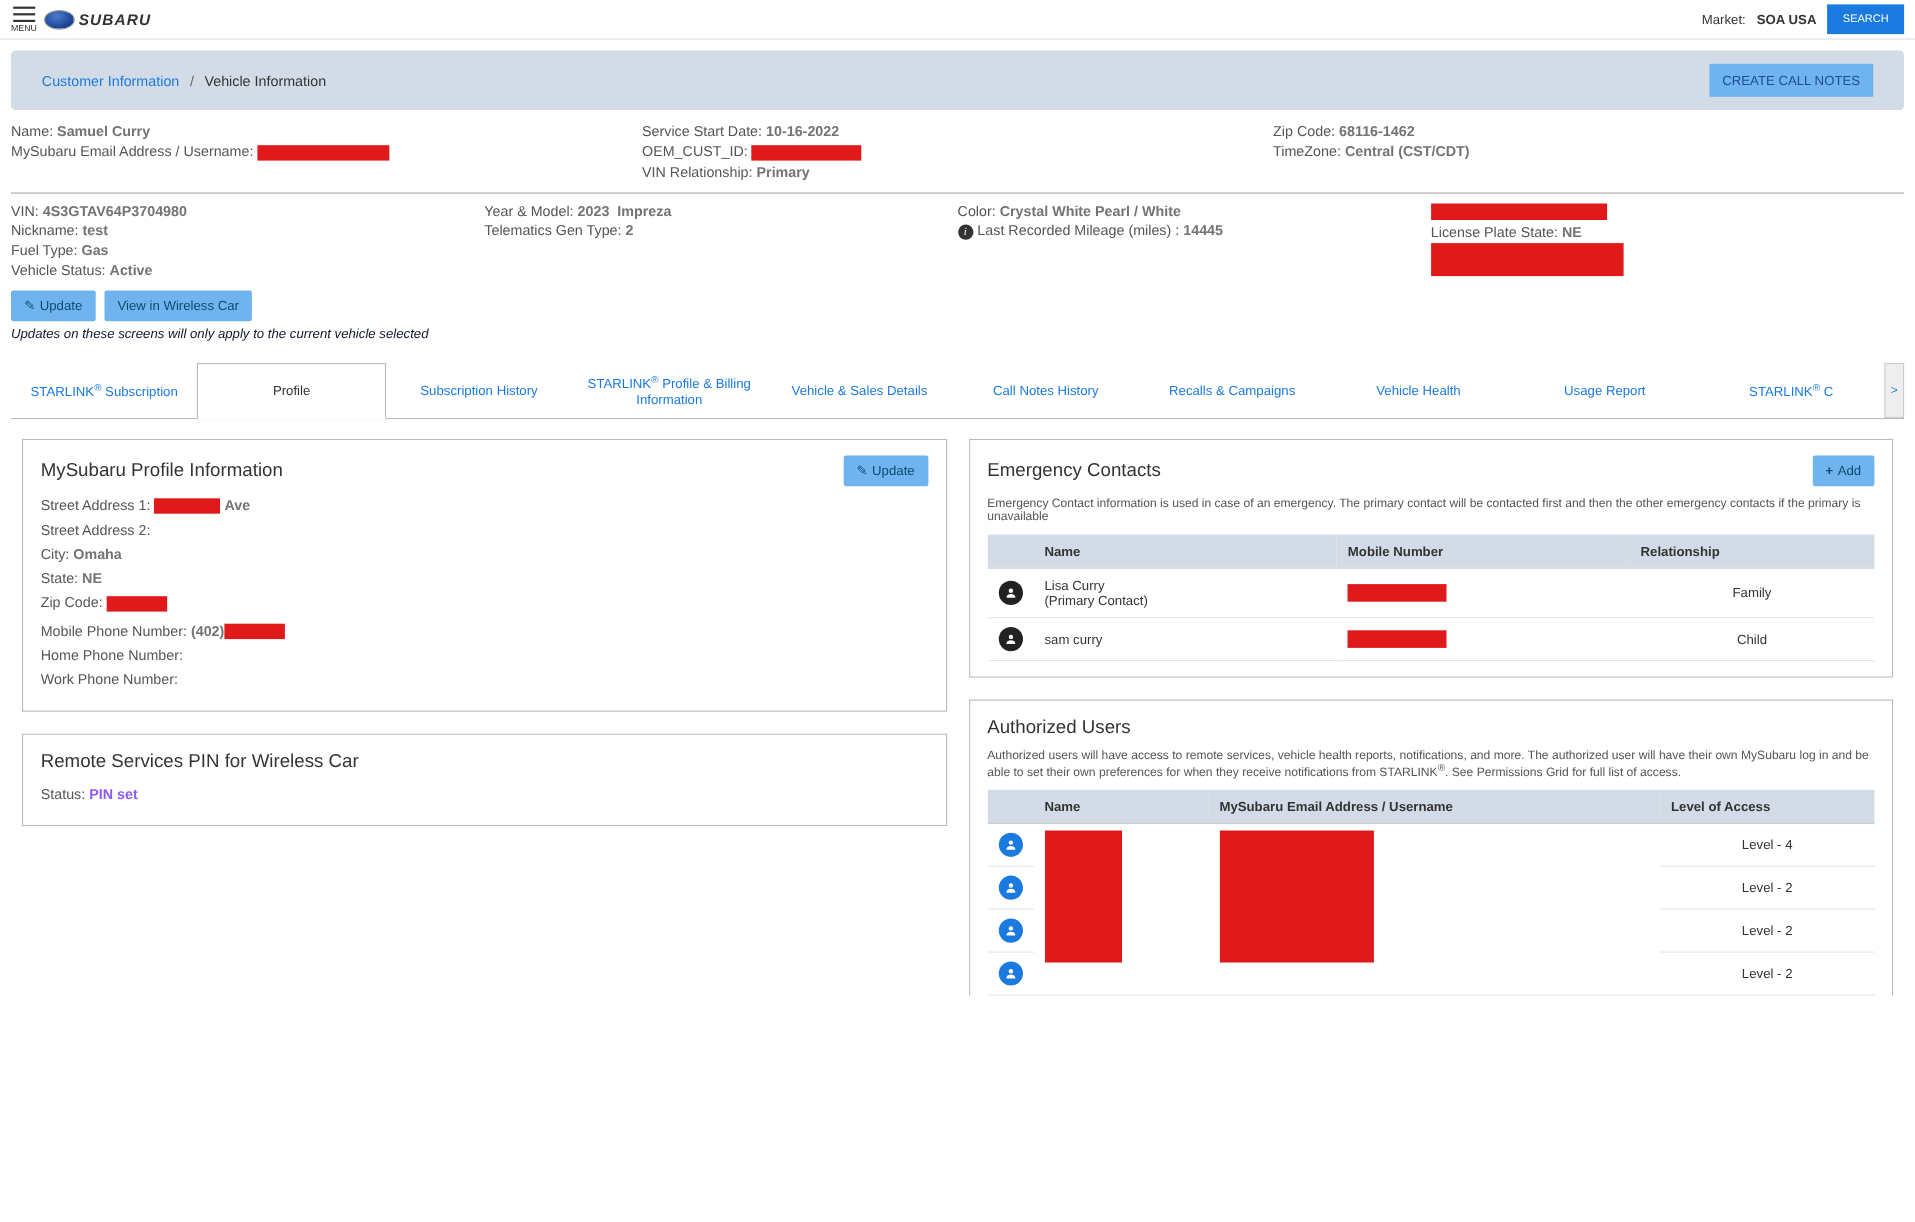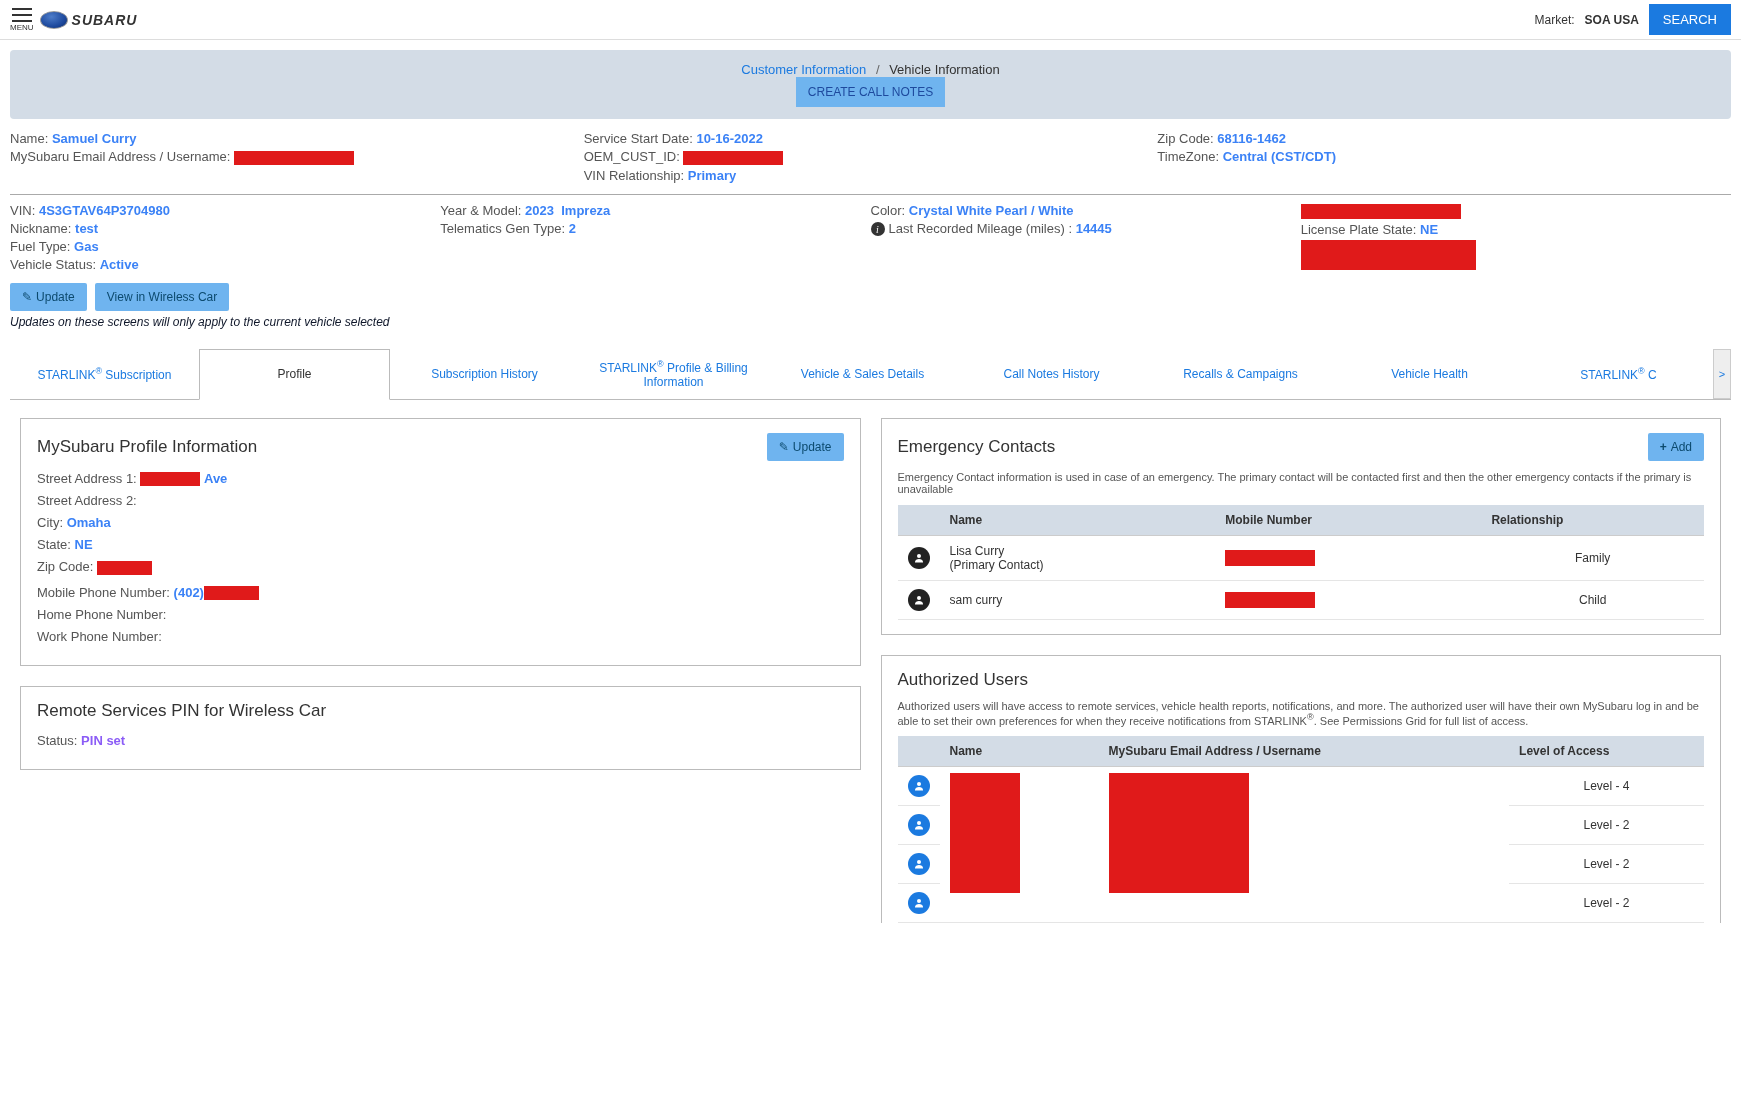--- a/index.html
+++ b/index.html
@@ -7,31 +7,31 @@
 .topbar { display: flex; align-items: center; justify-content: space-between; padding: 4px 10px; border-bottom: 1px solid #ddd; }
 .topbar-left { display: flex; align-items: center; gap: 6px; }
 .menu-btn { display: flex; flex-direction: column; align-items: center; cursor: pointer; }
 .menu-lines { width: 20px; height: 14px; display: flex; flex-direction: column; justify-content: space-between; }
 .menu-lines span { display: block; height: 2px; background: #333; }
 .menu-label { font-size: 8px; margin-top: 1px; }
 .logo { display: flex; align-items: center; gap: 4px; font-style: italic; }
 .logo-oval { width: 28px; height: 18px; border-radius: 50%; background: radial-gradient(ellipse at 40% 30%, #4d7cc9 0, #1e4a9e 60%, #0b2b6b 100%); border: 1px solid #999; position: relative; }
 .logo-text { font-weight: bold; letter-spacing: 1px; font-size: 14px; color: #333; }
 .topbar-right { display: flex; align-items: center; gap: 10px; font-size: 12px; }
-.search-btn { background: #1b7ae0; color: #fff; border: none; padding: 8px 14px; font-size: 13px; cursor: pointer; }
-.breadcrumb-bar { background: #d3dce6; margin: 10px; padding: 12px 28px; border-radius: 4px; display: flex; justify-content: space-between; align-items: center; flex-direction: column; }
+.search-btn { background: #1b7ae0; color: #fff; border: none; padding: 8px 14px; font-size: 10px; cursor: pointer; }
+.breadcrumb-bar { background: #d3dce6; margin: 10px; padding: 12px 28px; border-radius: 4px; display: flex; justify-content: space-between; align-items: center; }
 .breadcrumb-path a { color: #1b7ae0; text-decoration: none; }
 .breadcrumb-path .sep { margin: 0 6px; color: #666; }
 .create-notes-btn { background: #6fb4ef; color: #1e4a9e; border: none; padding: 8px 12px; font-size: 12px; cursor: pointer; }
 .info-grid { padding: 0 10px; }
 .info-row { display: flex; flex-wrap: wrap; padding: 2px 0; }
 .info-col { flex: 1; min-width: 300px; }
 .info-col .field { margin-bottom: 3px; font-size: 13px; }
 .field .lbl { color: #555; }
-.field .val { font-weight: bold; color: #3b82f6; }
+.field .val { font-weight: bold; color: #737373; }
 .redact { display: inline-block; background: #e01a1a; height: 14px; vertical-align: middle; }
 .redact-block { display: inline-block; background: #e01a1a; vertical-align: middle; }
 hr.sep { border: none; border-top: 1px solid #aaa; margin: 6px 10px; }
 .action-row { padding: 6px 10px 4px; display: flex; gap: 8px; }
 .btn-blue { background: #6fb4ef; color: #0c4a6e; border: none; padding: 7px 12px; font-size: 12px; cursor: pointer; border-radius: 2px; display: inline-flex; align-items: center; gap: 4px; }
 .note-text { padding: 0 10px 10px; font-style: italic; font-size: 12px; color: #0f172a; }
 .tabs-wrap { margin: 10px; position: relative; }
 .tab-strip { display: flex; border-bottom: 1px solid #bbb; align-items: stretch; }
 .tab { padding: 10px 14px; font-size: 12px; color: #1b7ae0; cursor: pointer; white-space: nowrap; text-align: center; flex: 1; display: flex; align-items: center; justify-content: center; }
 .tab.active { background: #fff; color: #333; border: 1px solid #bbb; border-bottom: 1px solid #fff; margin-bottom: -1px; }
@@ -150,20 +150,21 @@
       </div>
     <div class="tab active">Profile</div>
     <div class="tab">Subscription History</div>
     <div class="tab">
         <span>STARLINK<sup>®</sup> Profile &amp; Billing<br>Information</span>
       </div>
     <div class="tab">Vehicle &amp; Sales Details</div>
     <div class="tab">Call Notes History</div>
     <div class="tab">Recalls &amp; Campaigns</div>
     <div class="tab">Vehicle Health</div>
+    <div class="tab">Usage Report</div>
     <div class="tab">
         <span>STARLINK<sup>®</sup> C</span>
       </div>
     <div class="tab-scroll">&gt;</div>
   </div>
 
   <div class="panels">
 
     <div class="panel-col">
       <div class="card">

